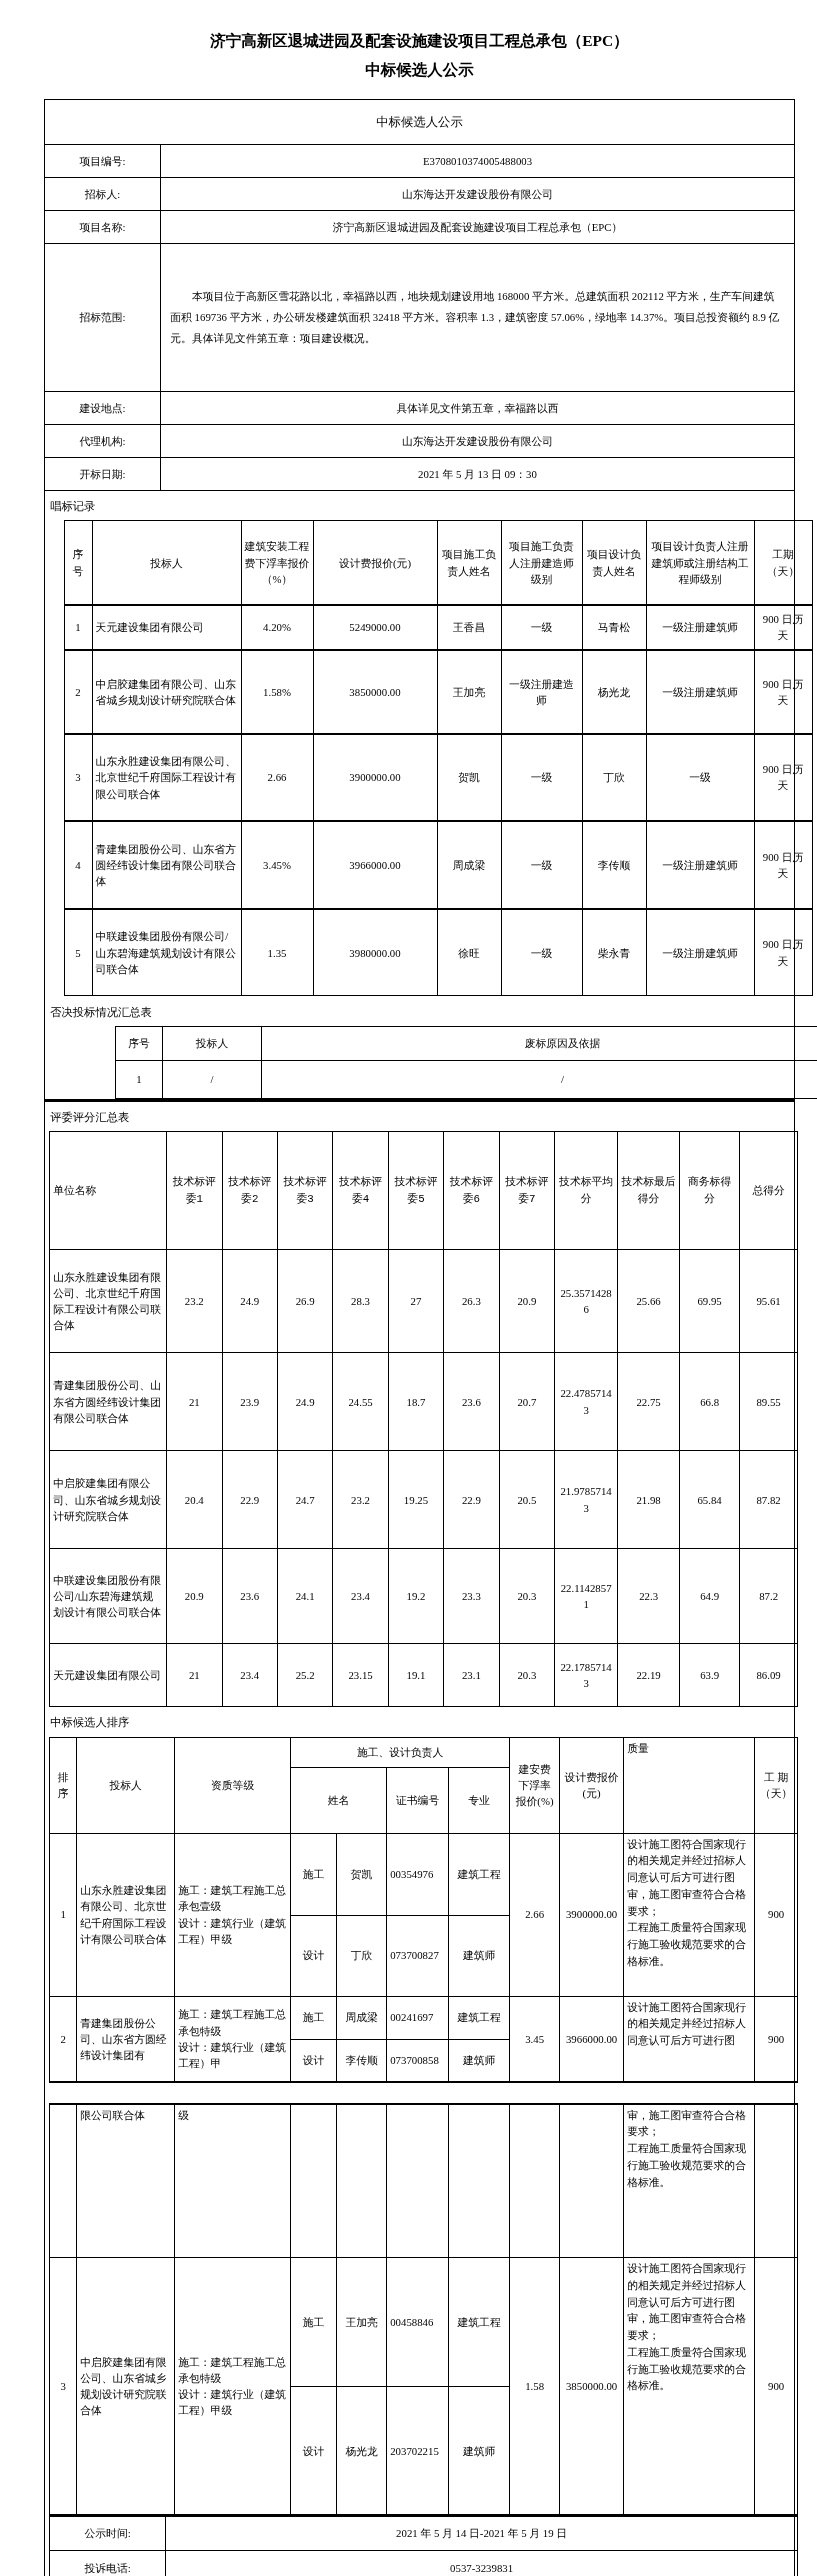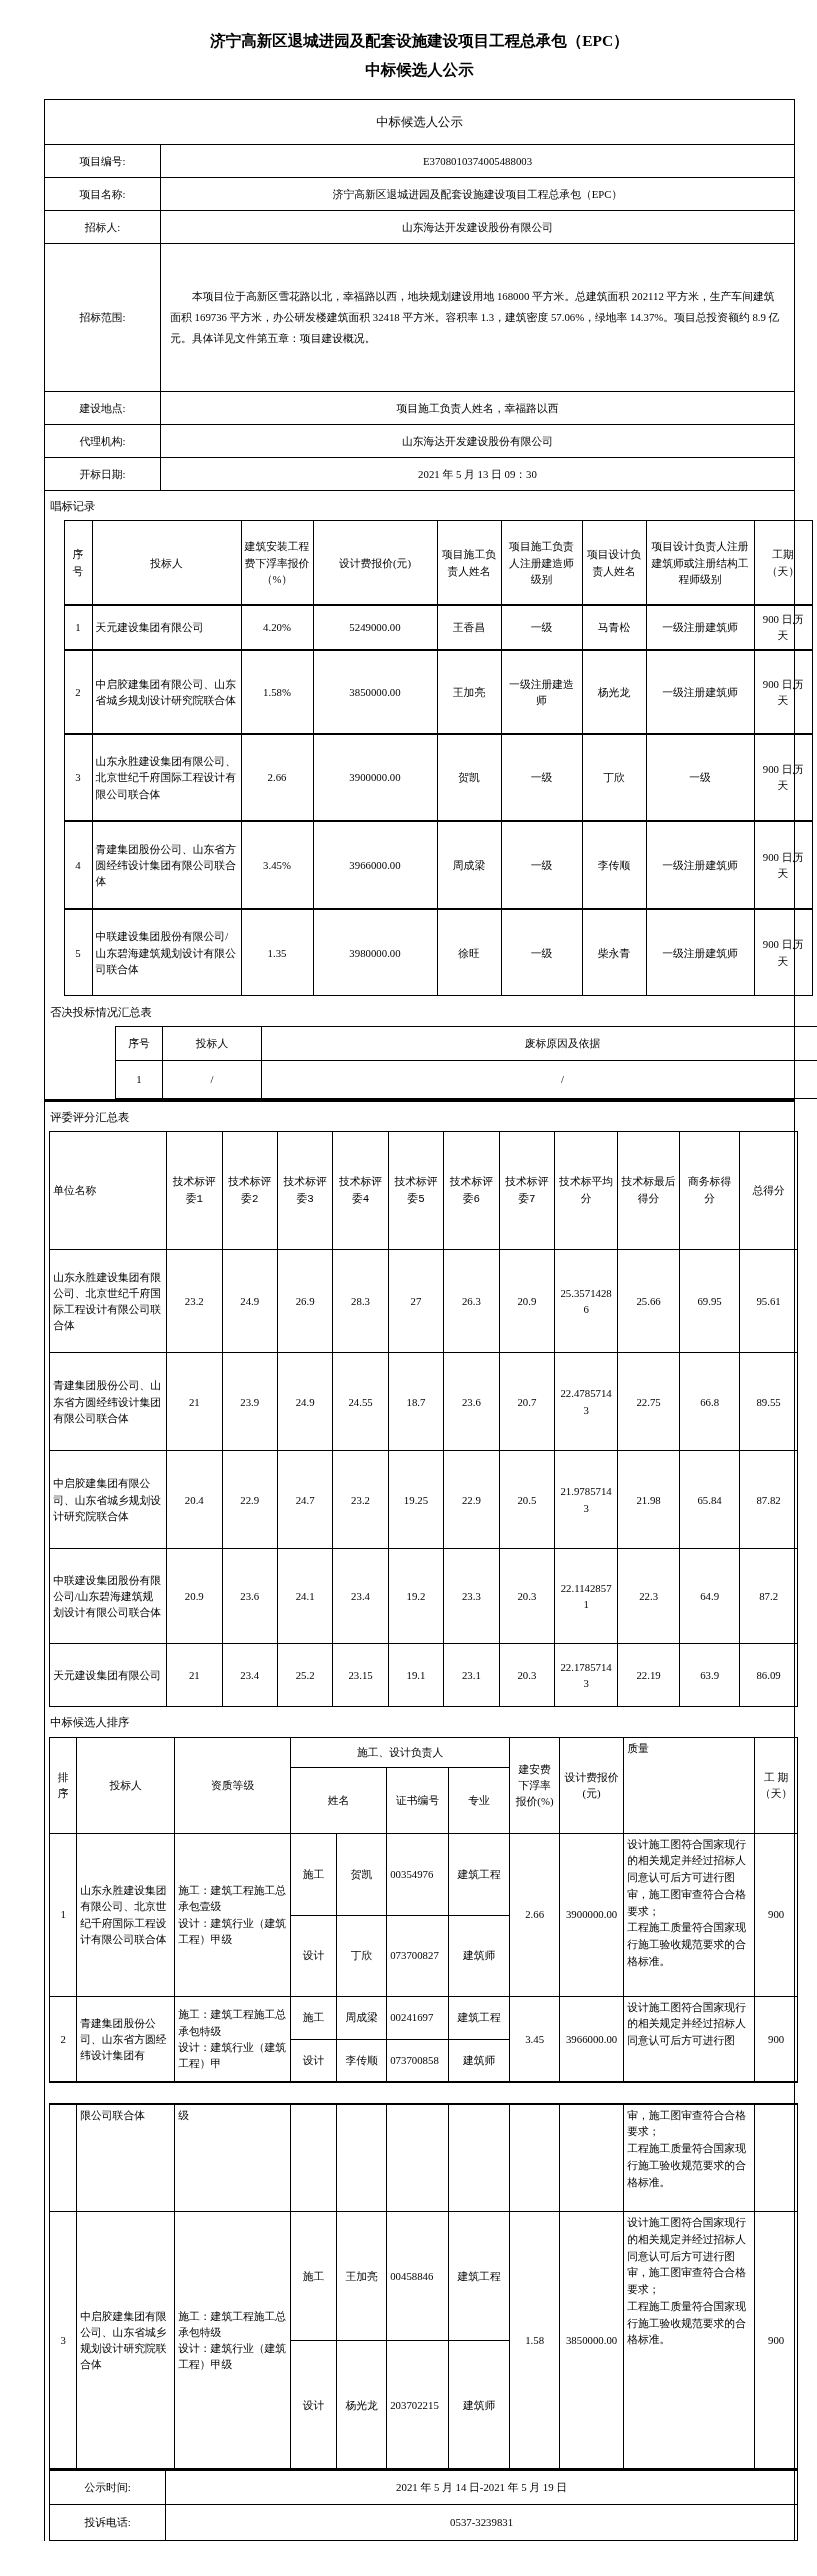--- a/index.html
+++ b/index.html
@@ -90,34 +90,34 @@
       </colgroup>
     <tbody>
         <tr class="tit">
       <td colspan="2" style="font-size:12.4px;">中标候选人公示</td>
     </tr>
     <tr class="simple">
       <td>项目编号:</td>
       <td>E3708010374005488003</td>
     </tr>
     <tr class="simple">
+      <td>招标人:</td>
+      <td>山东海达开发建设股份有限公司</td>
+    </tr>
+    <tr class="simple">
       <td>项目名称:</td>
       <td>济宁高新区退城进园及配套设施建设项目工程总承包（EPC）</td>
-    </tr>
-    <tr class="simple">
-      <td>招标人:</td>
-      <td>山东海达开发建设股份有限公司</td>
     </tr>
     <tr class="scope">
       <td>招标范围:</td>
       <td class="scope-val">本项目位于高新区雪花路以北，幸福路以西，地块规划建设用地 168000 平方米。总建筑面积 202112 平方米，生产车间建筑面积 169736 平方米，办公研发楼建筑面积 32418 平方米。容积率 1.3，建筑密度 57.06%，绿地率 14.37%。项目总投资额约 8.9 亿元。具体详见文件第五章：项目建设概况。</td>
     </tr>
     <tr class="simple">
       <td>建设地点:</td>
-      <td>项目施工负责人姓名，幸福路以西</td>
+      <td>具体详见文件第五章，幸福路以西</td>
     </tr>
     <tr class="simple">
       <td>代理机构:</td>
       <td>山东海达开发建设股份有限公司</td>
     </tr>
     <tr class="simple">
       <td>开标日期:</td>
       <td>2021 年 5 月 13 日 09：30</td>
     </tr>
   </tbody>
@@ -433,21 +433,21 @@
           <col style="width:50px">
         <col style="width:62px">
           <col style="width:61px">
           <col style="width:50px">
           <col style="width:64px">
           <col>
           <col style="width:43px">
       </colgroup>
       <tbody>
 
-        <tr style="height:108px;">
+        <tr style="height:154px;">
           <td></td>
           <td class="tl tt">限公司联合体</td>
           <td class="tl tt">级</td>
           <td></td>
           <td></td>
           <td></td>
           <td></td>
           <td></td>
           <td></td>
           <td class="quality pre">审，施工图审查符合合格要求；

